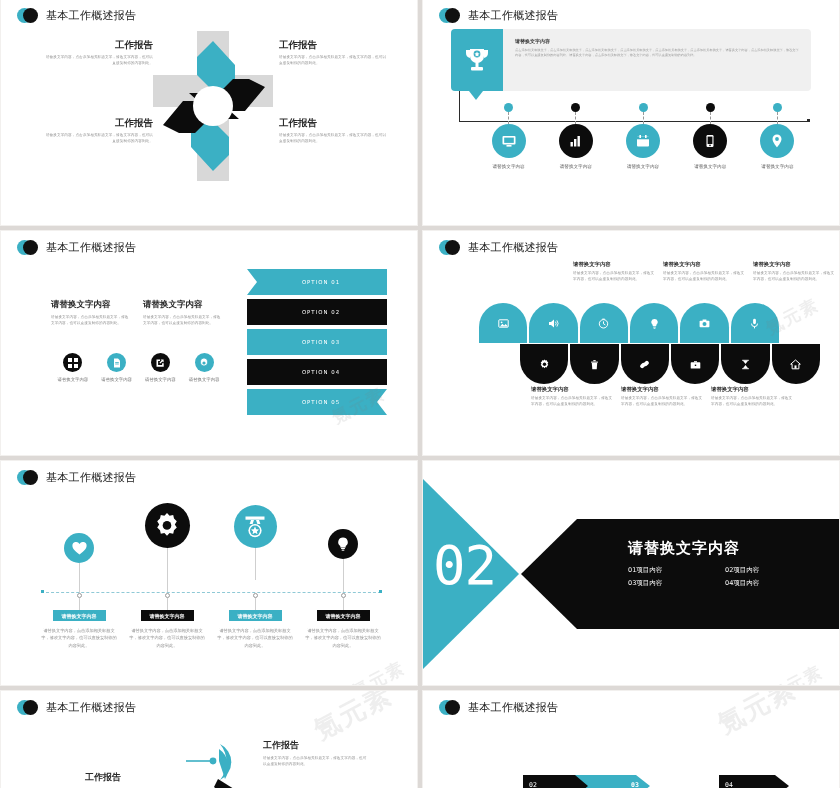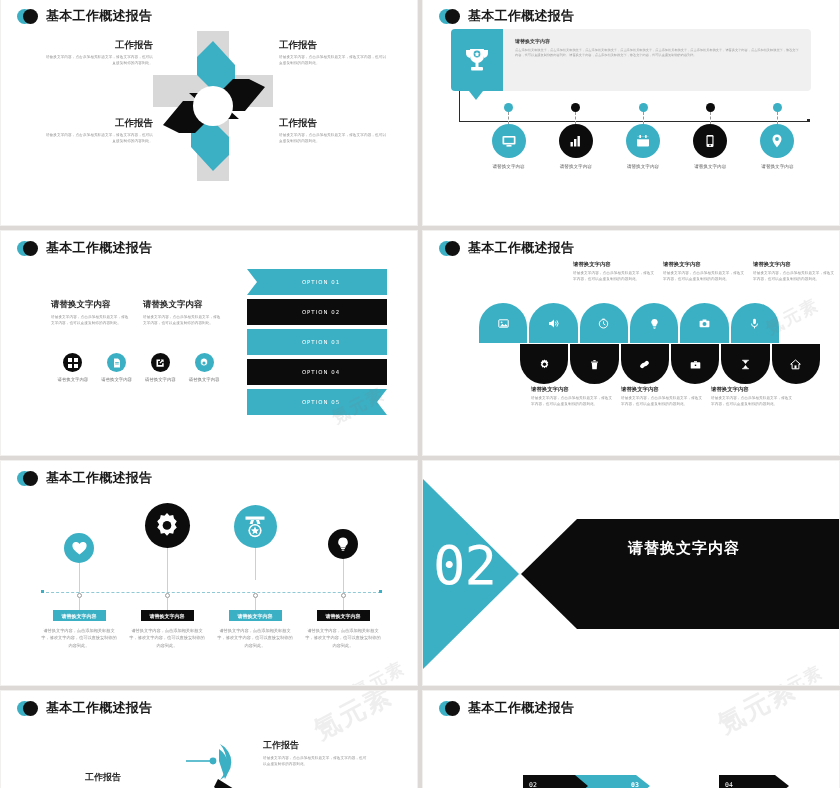--- a/index.html
+++ b/index.html
@@ -35,21 +35,21 @@
     position: absolute; left: 0; top: 1px;
     width: 15px; height: 15px; border-radius: 50%;
     background: #3bb0c4;
   }
   .logo .c-dark {
     position: absolute; left: 6px; top: 1px;
     width: 15px; height: 15px; border-radius: 50%;
     background: #111111;
   }
   .hdr-title {
-    font-size: 13px; font-weight: bold; color: #1a1a1a;
+    font-size: 11px; font-weight: normal; color: #1a1a1a;
     letter-spacing: .3px; white-space: nowrap;
   }
 
   
   .ttl { font-size: 9.5px; font-weight: bold; color: #2b2b2b; line-height: 1.3; }
   .body-s {
     font-size: 3.6px; color: #8d8d8d; line-height: 1.65;
     letter-spacing: .1px;
   }
   .body-xs { font-size: 3.2px; color: #9a9a9a; line-height: 1.7; }
@@ -642,20 +642,26 @@
     </div>
     <div class="s6-num">02</div>
 
     <div class="s6-band">
       <svg viewBox="0 0 330 110" preserveAspectRatio="none">
         <path d="M330 0 H66 L10 55 L66 110 H330 Z" fill="#0c0c0c"></path>
       </svg>
     </div>
     <div class="s6-txt">
       <div class="h">请替换文字内容</div>
+      <div class="s6-grid">
+        <span>01项目内容</span>
+        <span>02项目内容</span>
+        <span>03项目内容</span>
+        <span>04项目内容</span>
+      </div>
     </div>
     <div class="wm wm-sm" style="right:14px;bottom:-10px;">氪元素</div>
   </div>
 
   <div class="slide">
     <div class="hdr">
       <span class="logo">
         <span class="c-teal"></span>
           <span class="c-dark"></span>
       </span>

